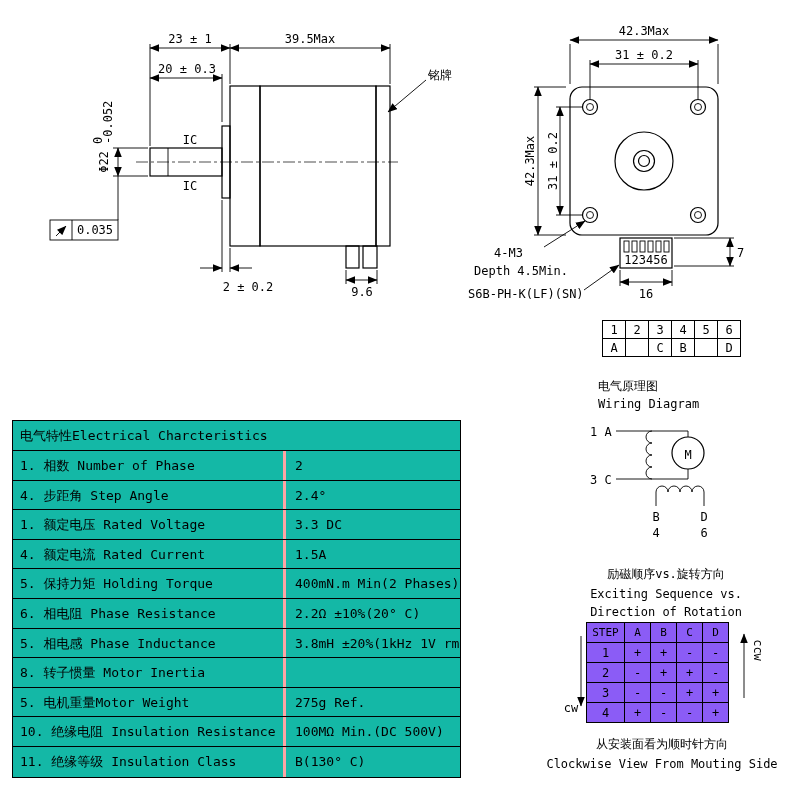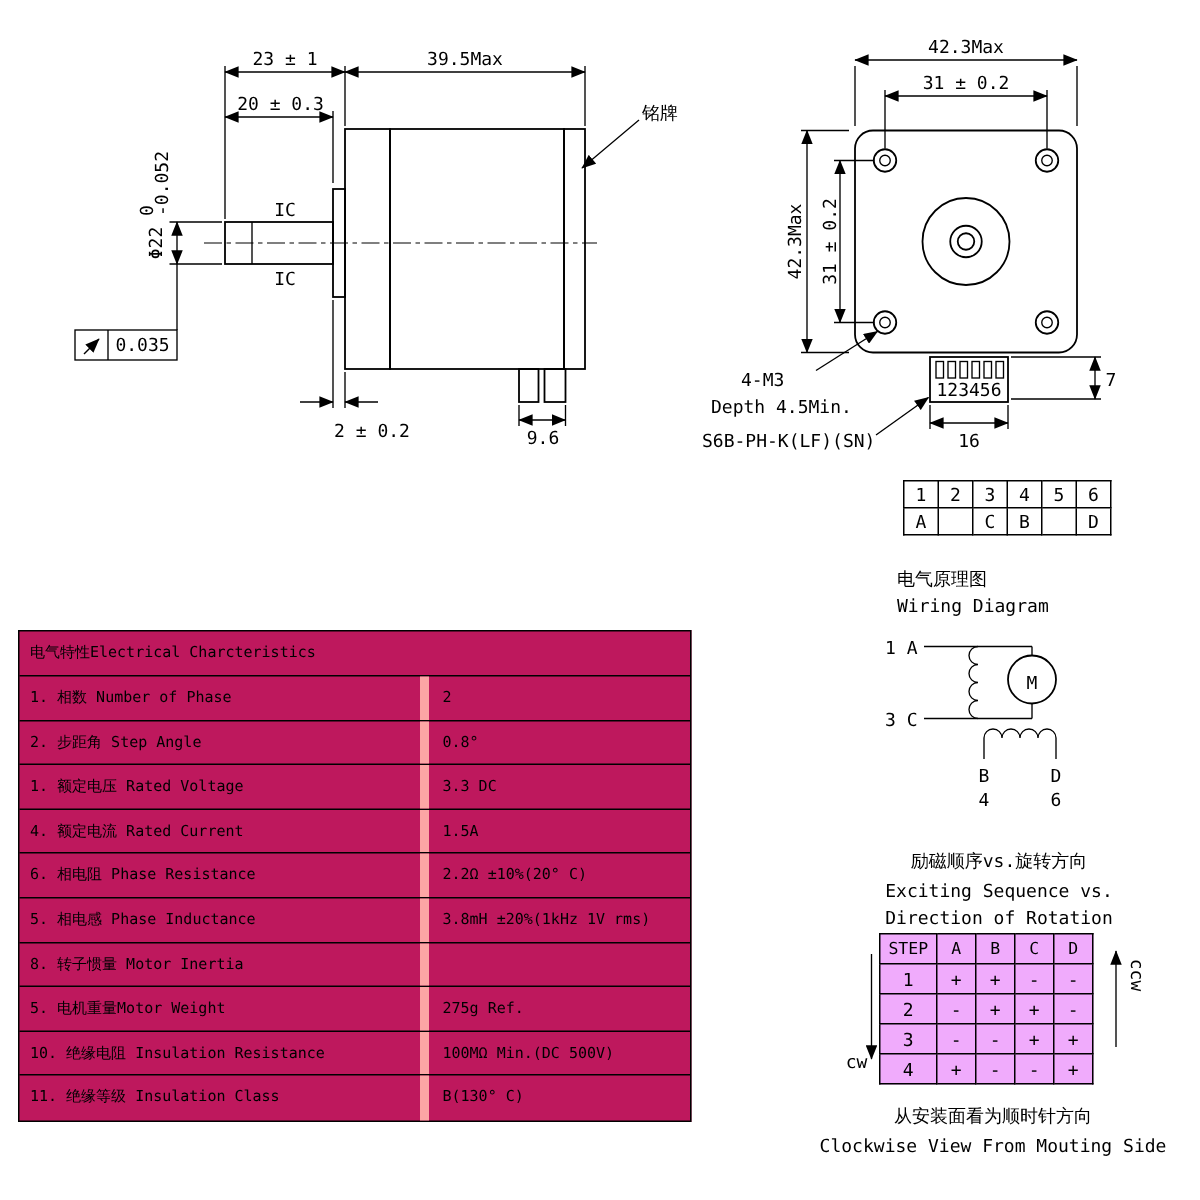--- a/index.html
+++ b/index.html
@@ -6,35 +6,35 @@
   html,body{width:800px;height:800px;background:#fff}
   body{font-family:"DejaVu Sans Mono","Liberation Mono",monospace;color:#000}
   .page{position:relative;width:800px;height:800px;background:#fff;overflow:hidden}
   .page > svg{position:absolute;left:0;top:0}
   svg text{font-family:"DejaVu Sans Mono","Liberation Mono",monospace;fill:#000;font-size:12px}
   svg .ln{stroke:#000;stroke-width:1.2;fill:none}
   svg .dim{stroke:#000;stroke-width:0.9;fill:none}
   svg .cl{stroke:#000;stroke-width:0.7;fill:none;stroke-dasharray:12 3 3 3}
 
   
-  .elec-table{position:absolute;left:12px;top:420px;width:449px;border:1.5px solid #000;font-size:10px;background:#be185d}
+  .elec-table{position:absolute;left:12px;top:420px;width:449px;border:1.5px solid #000;font-size:13px;background:#14b8a6}
   .elec-title{height:30px;line-height:30px;padding-left:7px;border-bottom:1px solid #000;white-space:nowrap;overflow:hidden}
   .elec-row{display:flex;height:29.6px;border-bottom:1px solid #000}
   .elec-row:last-child{border-bottom:none}
   .elec-cell{line-height:29.6px;white-space:nowrap;overflow:hidden}
-  .elec-cell.name{width:273px;border-right:6px solid #fca5a5;padding-left:7px}
+  .elec-cell.name{width:273px;border-right:3px solid #fca5a5;padding-left:7px}
   .elec-cell.val{flex:1;padding-left:9px}
 
   
   .pin-table{position:absolute;left:602px;top:320px;background:#fff}
   .pin-table table{border-collapse:collapse}
   .pin-table td{width:23px;height:18px;border:1px solid #000;text-align:center;font-size:12px;padding:0}
 
   
-  .seq-table{position:absolute;left:586px;top:622px;background:#f0abfc}
+  .seq-table{position:absolute;left:586px;top:622px;background:#8b5cf6}
   .seq-table table{border-collapse:collapse}
   .seq-table th,.seq-table td{border:1px solid #000;text-align:center;padding:0;font-weight:normal;height:20px}
   .seq-table th{font-size:11px}
   .seq-table td{font-size:12px}
   .seq-table .c-step{width:38px}
   .seq-table .c-ph{width:26px}
 </style>
 </head>
 <body>
 
@@ -254,30 +254,34 @@
       </table>
   </div>
 
   <div class="elec-table">
     <div class="elec-title">电气特性Electrical Charcteristics</div>
     <div class="elec-row">
       <div class="elec-cell name">1. 相数 Number of Phase</div>
       <div class="elec-cell val">2</div>
     </div>
     <div class="elec-row">
-      <div class="elec-cell name">2. 步距角 Step Angle</div>
-      <div class="elec-cell val">0.8°</div>
+      <div class="elec-cell name">4. 步距角 Step Angle</div>
+      <div class="elec-cell val">2.4°</div>
     </div>
     <div class="elec-row">
       <div class="elec-cell name">1. 额定电压 Rated Voltage</div>
       <div class="elec-cell val">3.3 DC</div>
     </div>
     <div class="elec-row">
       <div class="elec-cell name">4. 额定电流 Rated Current</div>
       <div class="elec-cell val">1.5A</div>
+    </div>
+    <div class="elec-row">
+      <div class="elec-cell name">5. 保持力矩 Holding Torque</div>
+      <div class="elec-cell val">400mN.m Min(2 Phases)</div>
     </div>
     <div class="elec-row">
       <div class="elec-cell name">6. 相电阻 Phase Resistance</div>
       <div class="elec-cell val">2.2Ω ±10%(20° C)</div>
     </div>
     <div class="elec-row">
       <div class="elec-cell name">5. 相电感 Phase Inductance</div>
       <div class="elec-cell val">3.8mH ±20%(1kHz 1V rms)</div>
     </div>
     <div class="elec-row">

